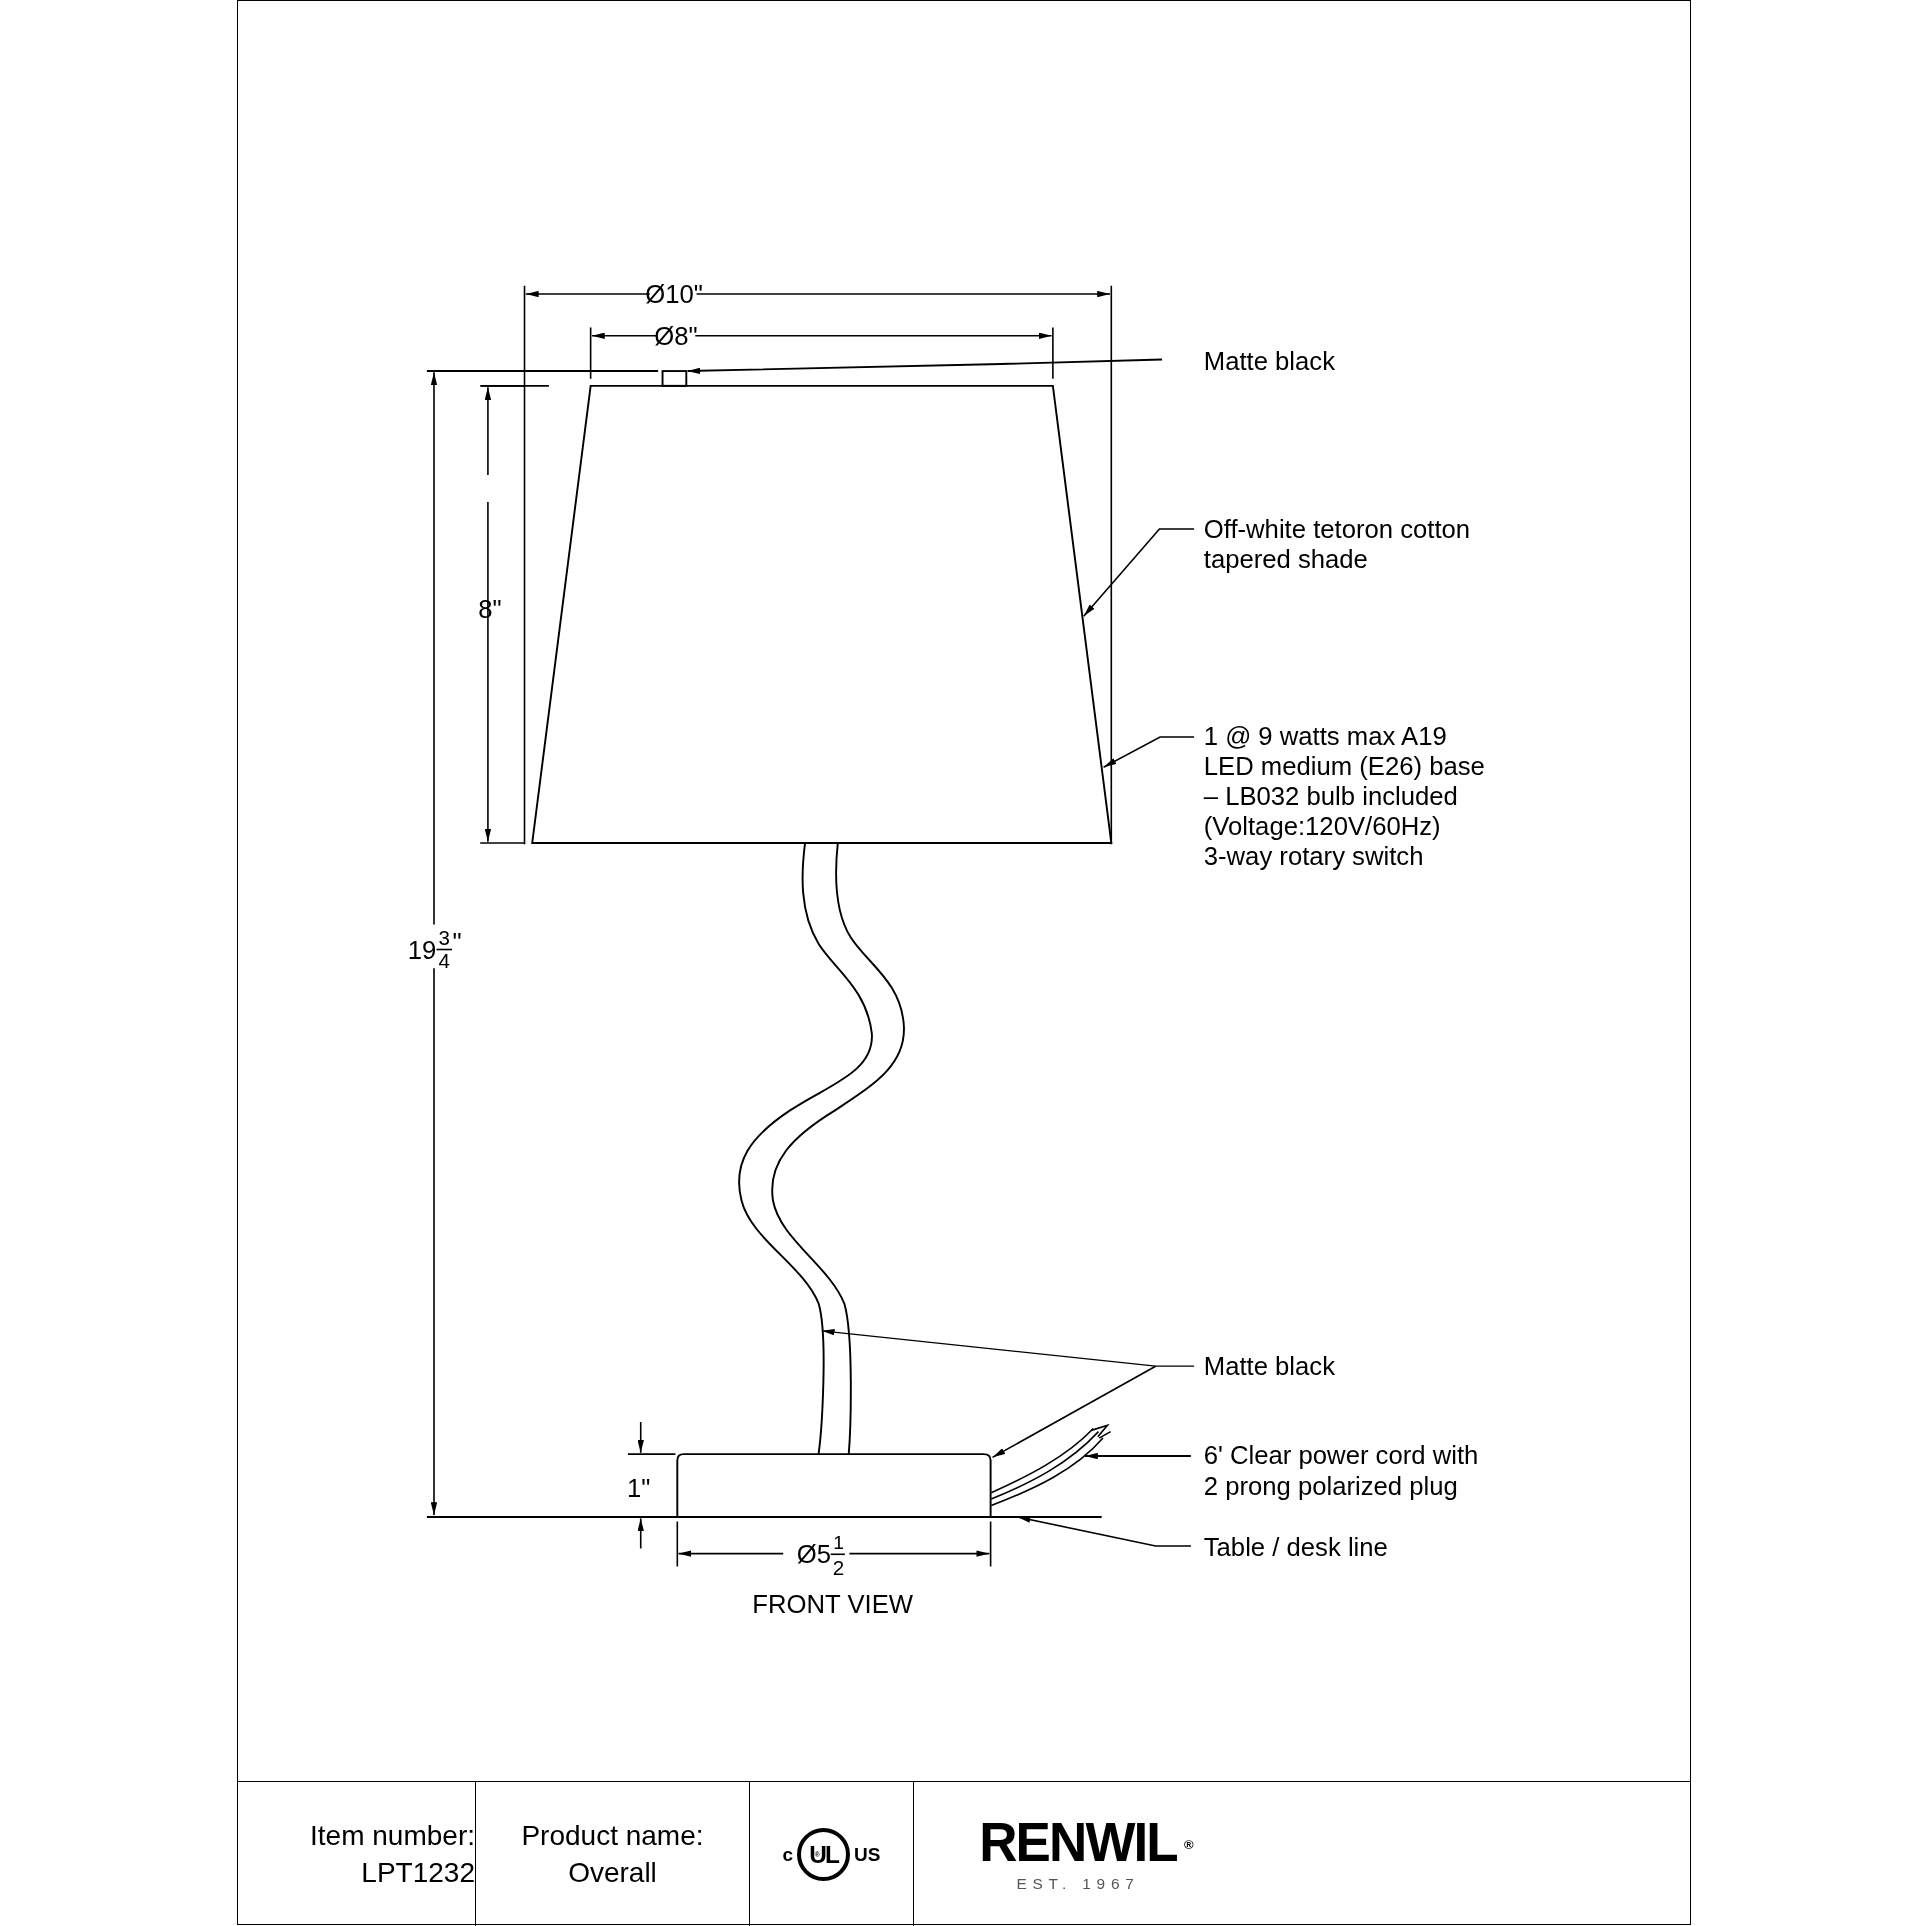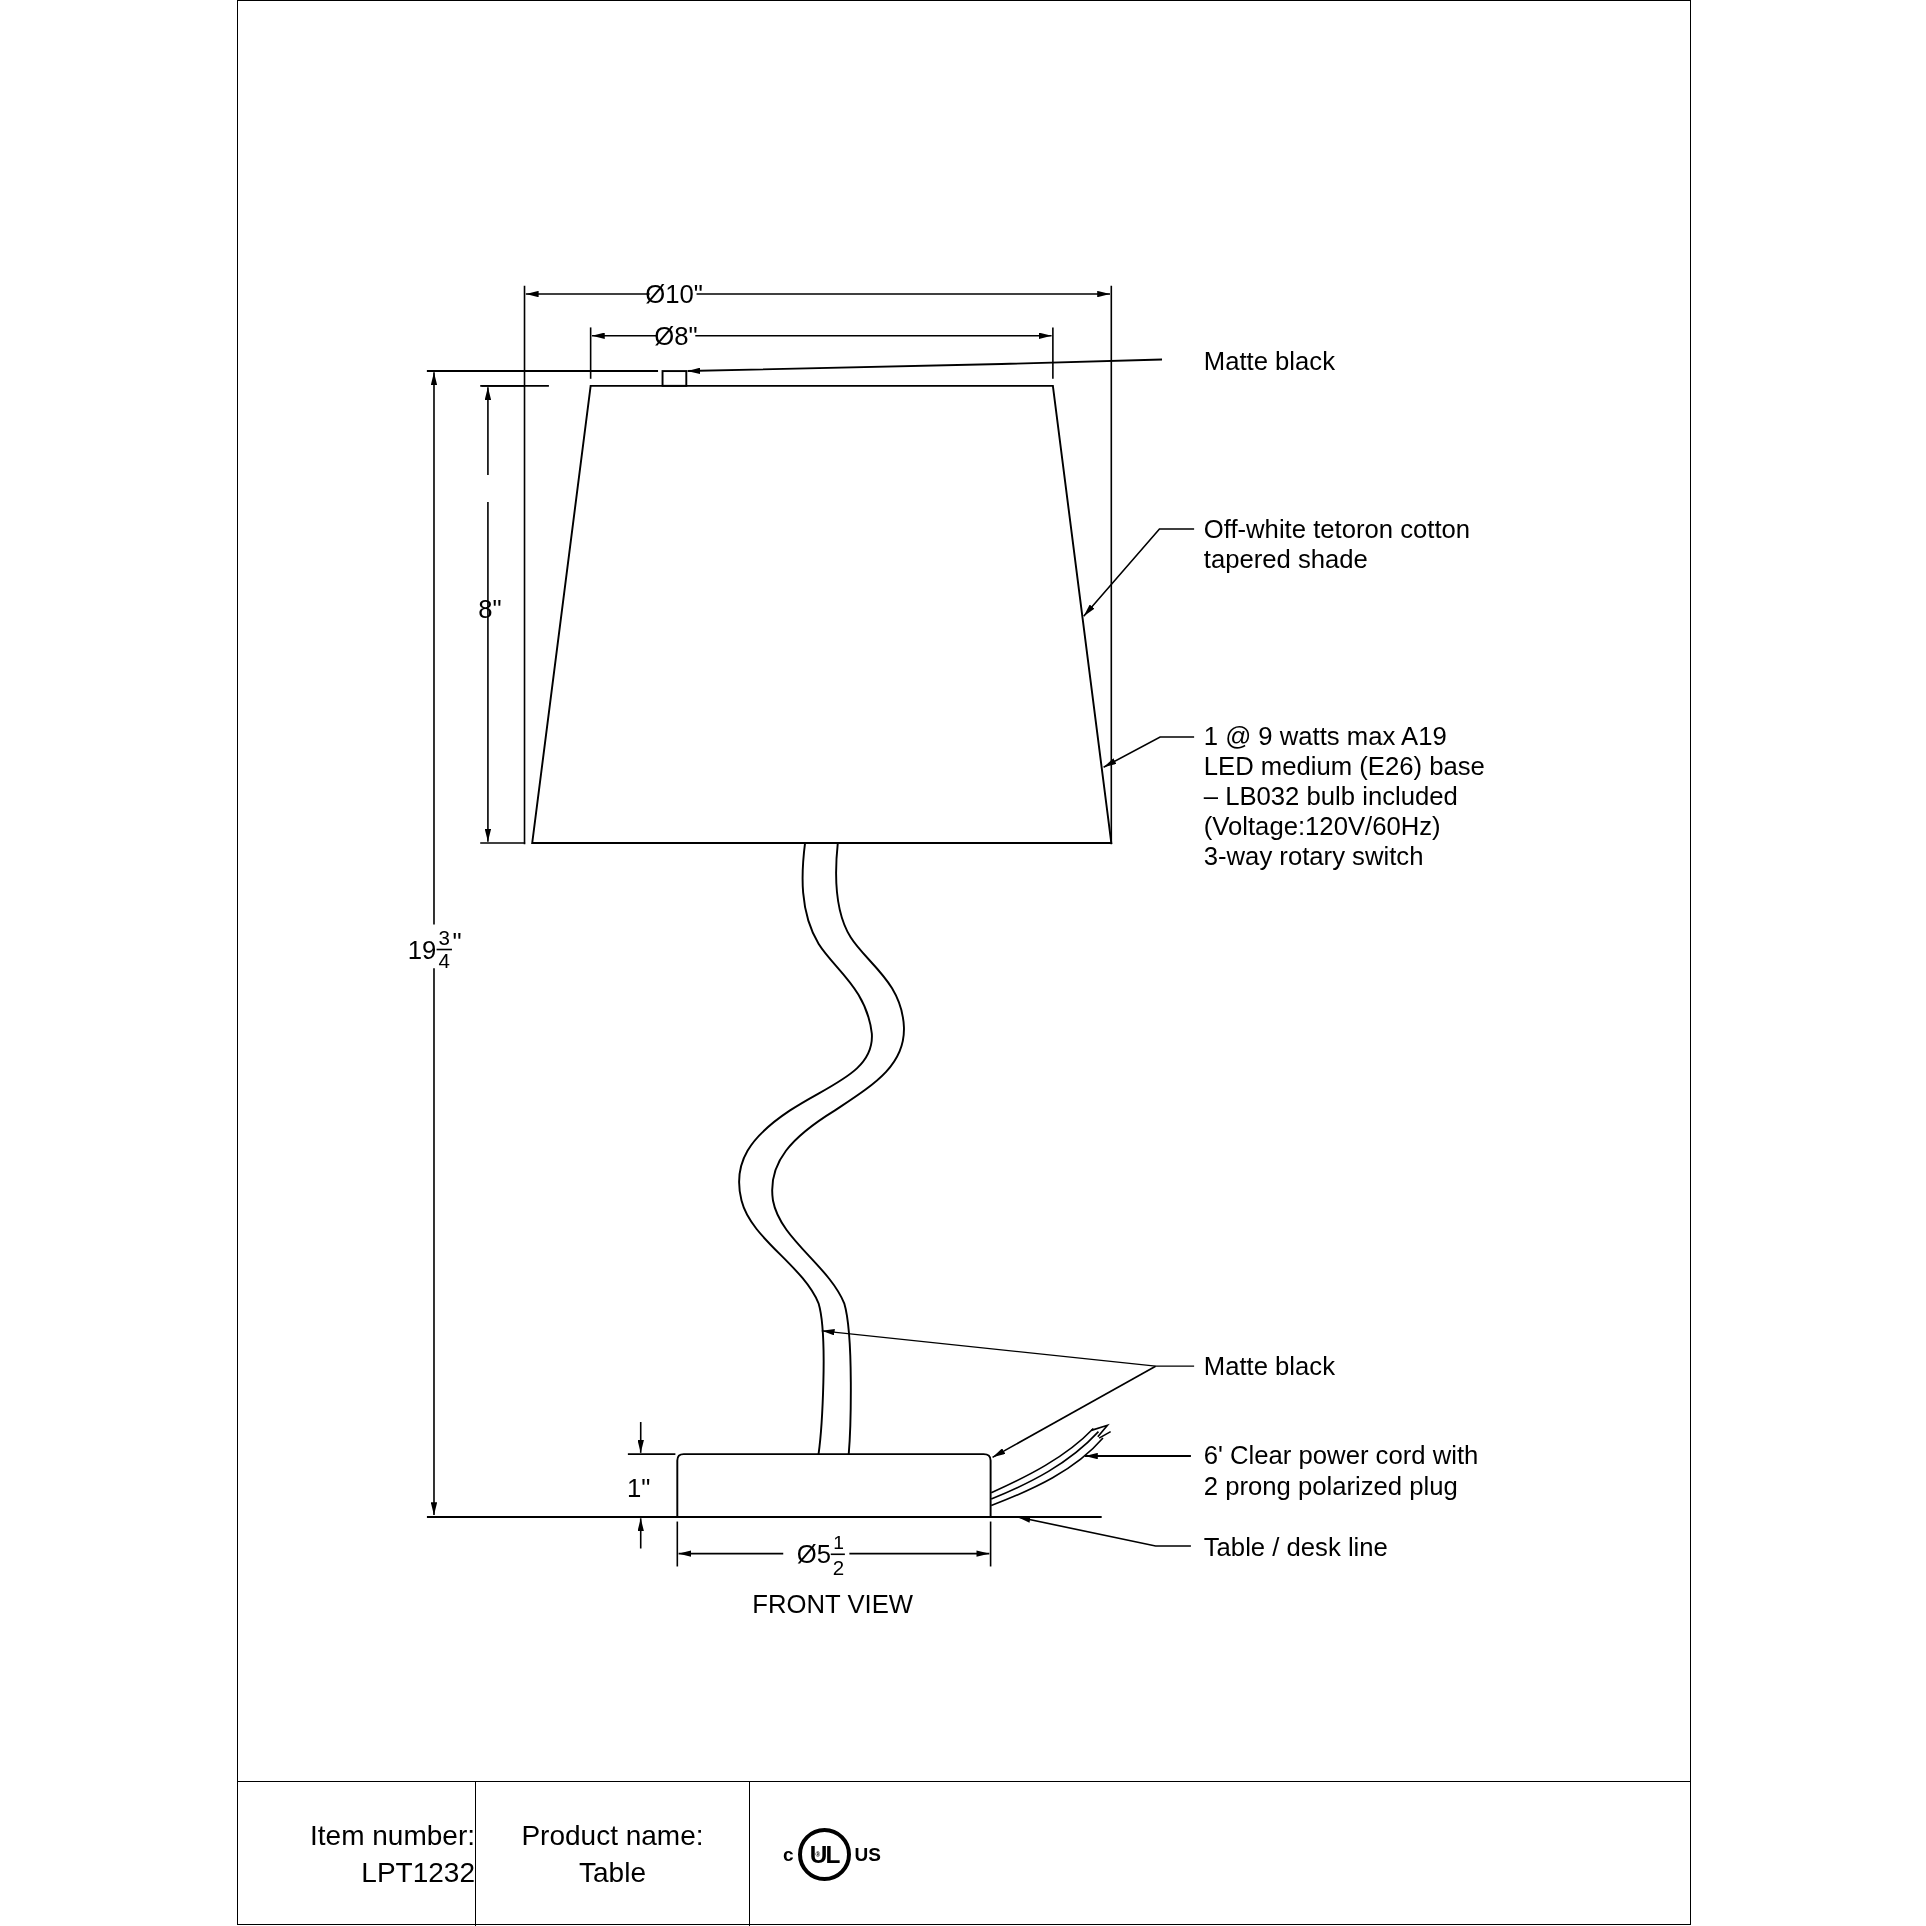--- a/index.html
+++ b/index.html
@@ -137,26 +137,35 @@
   </g>
 </svg>
 
 <div class="title-block">
   <div class="tb-cell" style="width:239px;align-items:flex-end;">
     <span>Item number:</span>
     <span>LPT1232</span>
   </div>
   <div class="tb-cell" style="width:274px;text-align:right;">
     <span>Product name:</span>
-    <span>Table</span>
+    <span>Overall</span>
   </div>
   <div class="tb-cell" style="width:164px;">
     <div class="ul-logo">
       <span class="ul-c">c</span>
       <span class="ul-circle">
         <span>UL</span>
         <span class="ul-r">®</span>
       </span>
       <span class="ul-us">US</span>
     </div>
   </div>
+  <div class="tb-cell" style="width:328px;">
+    <div class="renwil">
+      <span class="renwil-word">
+        <span>RENWIL</span>
+        <span class="renwil-reg">®</span>
+      </span>
+      <span class="renwil-est">EST. 1967</span>
+    </div>
+  </div>
 </div>
 
 
 </body></html>

